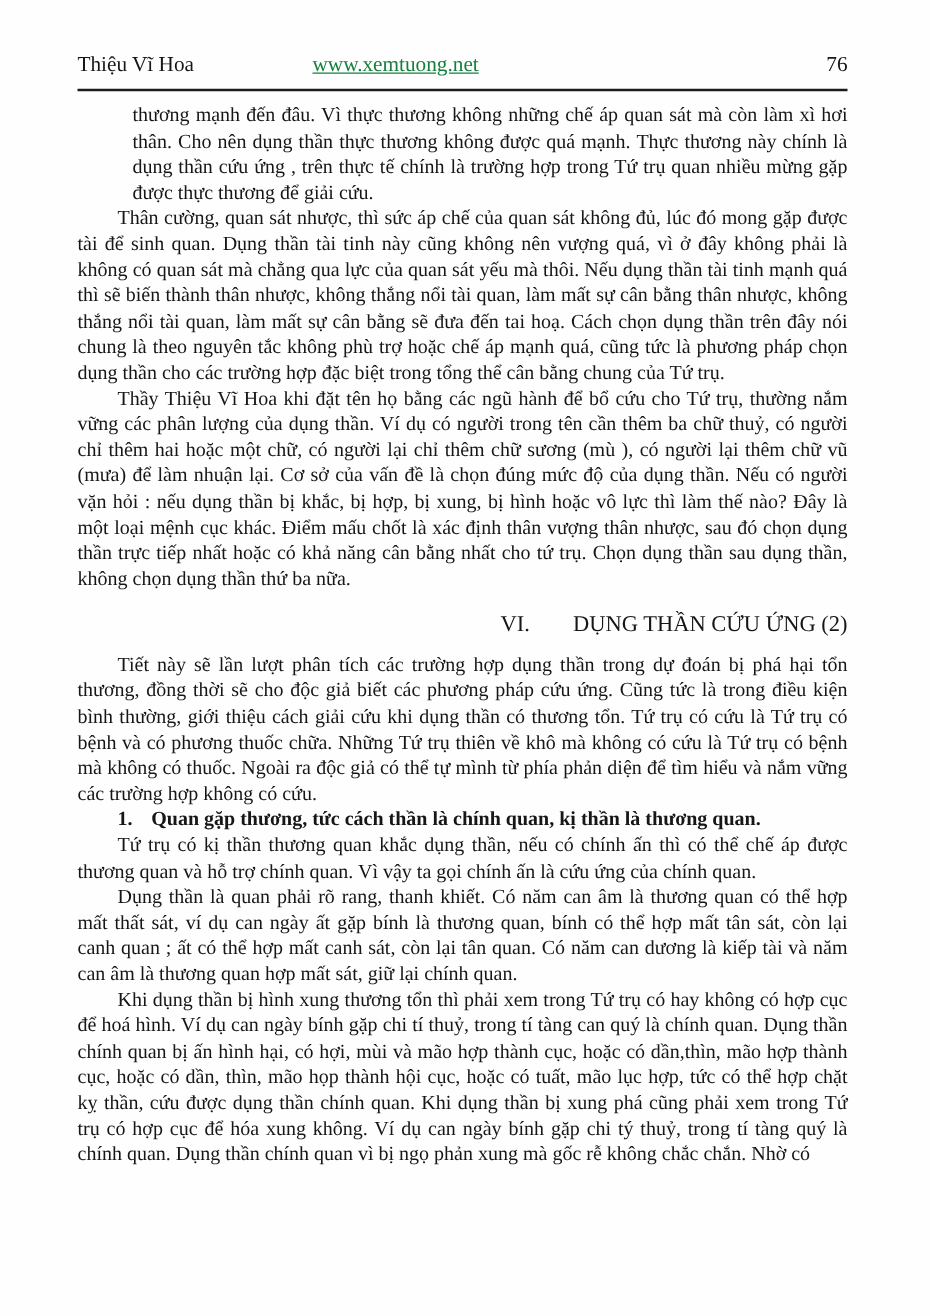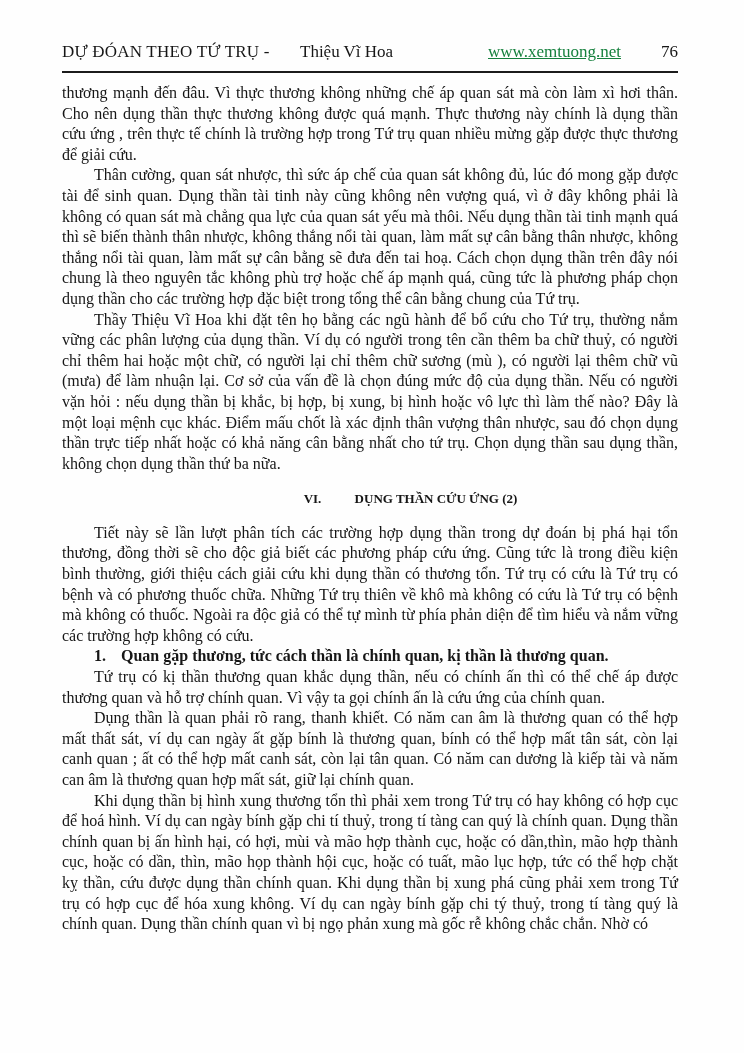--- a/index.html
+++ b/index.html
@@ -55,46 +55,46 @@
     font-size: 16px;
     line-height: 20.6px;
     text-align: justify;
   }
   .page-body p {
     margin: 0;
     text-indent: 32px;
   }
   .page-body p.no-indent {
     text-indent: 0;
+    margin-left: 44px;
   }
   .section-heading {
-    font-size: 13px;
-    font-weight: bold;
+    font-size: 18px;
+    font-weight: normal;
     margin: 15px 0 13px 0;
     padding-left: 81px;
-    text-align: center;
+    text-align: right;
     text-indent: 0;
   }
   .section-heading .sec-num {
     margin-right: 30px;
   }
   .list-item {
     font-weight: bold;
   }
   .list-item .item-num {
     margin-right: 11px;
   }
 </style>
 </head>
 <body>
 
 <div class="page">
 
   <header class="page-header">
-    <span class="h-title">DỰ ĐÓAN THEO TỨ TRỤ -</span>
     <span class="h-author">Thiệu Vĩ  Hoa</span>
     <span class="h-site">www.xemtuong.net</span>
     <span class="h-page">76</span>
   </header>
 
   <hr class="header-rule">
 
   <main class="page-body">
 
     <p class="no-indent">thương mạnh đến đâu. Vì thực thương không những chế áp quan sát mà còn làm xì hơi thân. Cho nên dụng thần thực thương không được quá mạnh. Thực thương này chính là dụng thần cứu ứng , trên thực tế chính là trường hợp trong Tứ trụ quan nhiều mừng gặp được thực thương để giải cứu.</p>

